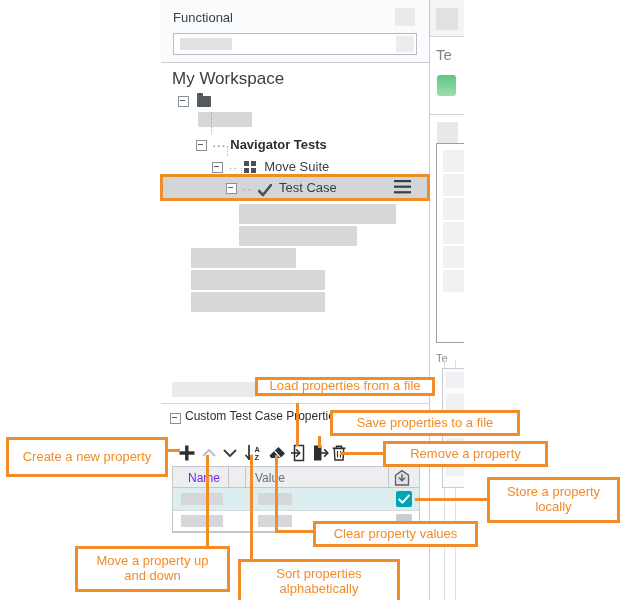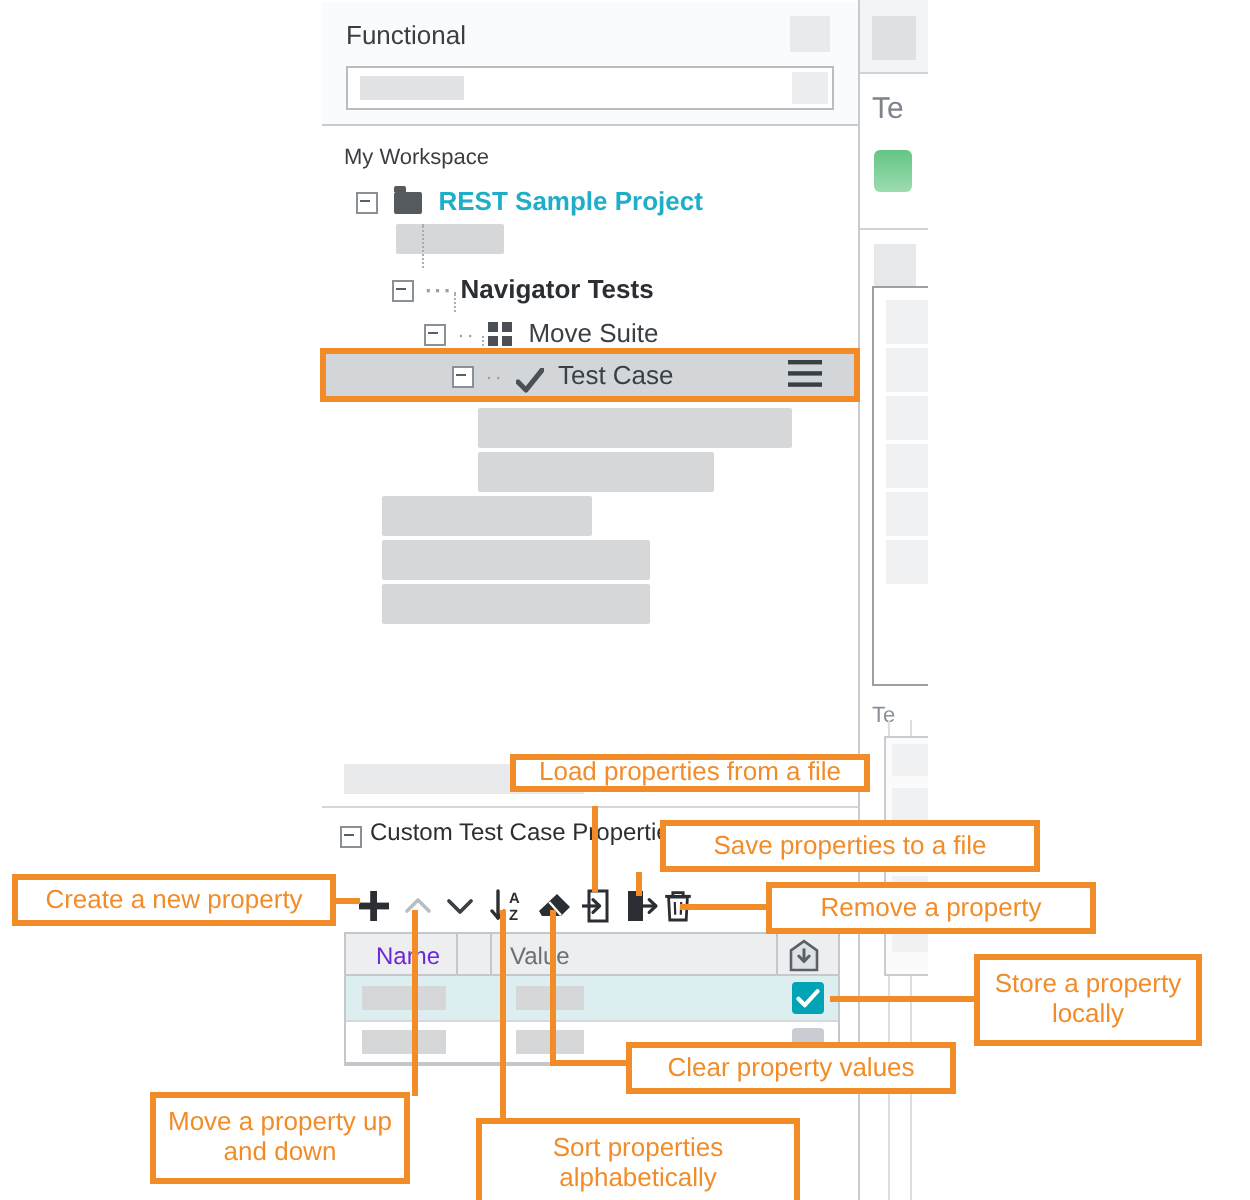--- a/index.html
+++ b/index.html
@@ -25,21 +25,21 @@
   #navigator-title{left:173px;top:10px;font-size:13px;color:#3a3f44;}
   #nav-header-btn{left:395px;top:8px;width:20px;height:18px;background:#e8eaec;}
   #nav-search{left:173px;top:33px;width:244px;height:22px;background:#ffffff;
     border:1px solid #b9bdc2;box-sizing:border-box;}
   #nav-search-text{left:180px;top:38px;width:52px;height:12px;background:#e0e2e4;}
   #nav-search-btn{left:396px;top:36px;width:18px;height:16px;background:#ebedee;}
 
   
   #tree-area{left:161px;top:63px;width:268px;height:311px;background:#ffffff;}
   .tree-row{height:22px;line-height:22px;white-space:nowrap;}
-  #tree-workspace{left:172px;top:68px;font-size:11px;color:#3a3f44;}
+  #tree-workspace{left:172px;top:68px;font-size:17px;color:#3a3f44;}
   #tree-project{left:178px;top:90px;font-size:13px;}
   .proj-label{color:#1eaec8;font-weight:bold;font-size:13px;}
   #tree-blank1{left:198px;top:112px;width:54px;height:15px;background:#d6d7d9;}
   #tree-functional{left:196px;top:134px;font-size:13px;color:#2b2f33;font-weight:bold;}
   #tree-suite{left:212px;top:156px;font-size:13px;color:#3a3f44;}
   #tree-case-row{left:161px;top:176px;width:268px;height:23px;background:#d3d6d9;}
   #tree-case{left:226px;top:177px;font-size:13px;color:#3a3f44;}
   #tree-case-menu{left:394px;top:180px;}
 
   .exp-box{display:inline-block;width:9px;height:9px;border:1px solid #8b9097;
@@ -112,27 +112,27 @@
   #rp-de-box{left:440px;top:522px;width:24px;height:24px;border:1px solid #c9ccd0;border-right:none;border-radius:3px 0 0 3px;box-sizing:border-box;}
   #rp-vline1{left:444px;top:360px;width:1px;height:240px;background:#dcdfe2;}
   #rp-vline2{left:455px;top:360px;width:1px;height:240px;background:#dcdfe2;}
 
   
   .callout{position:absolute;border:3px solid #f28c28;background:#ffffff;
     color:#f28c28;font-size:13px;text-align:center;box-sizing:border-box;
     display:flex;align-items:center;justify-content:center;line-height:1.15;padding:2px 6px;}
   .leader{position:absolute;background:#f28c28;}
 
-  #co-create{left:6px;top:437px;width:162px;height:26px;}
+  #co-create{left:6px;top:437px;width:162px;height:40px;}
   #co-load{left:255px;top:377px;width:180px;height:19px;}
   #co-save{left:330px;top:410px;width:190px;height:26px;}
   #co-remove{left:383px;top:441px;width:165px;height:26px;}
-  #co-store{left:487px;top:477px;width:114px;height:46px;}
+  #co-store{left:487px;top:477px;width:133px;height:46px;}
   #co-clear{left:313px;top:521px;width:165px;height:26px;}
-  #co-move{left:75px;top:546px;width:130px;height:46px;}
+  #co-move{left:75px;top:546px;width:155px;height:46px;}
   #co-sort{left:238px;top:559px;width:162px;height:46px;}
 
   
   #sel-frame{left:160px;top:174px;width:270px;height:27px;border:3px solid #f28c28;box-sizing:border-box;}
 </style>
 </head>
 <body>
 
 <div class="abs" id="left-gutter"></div>
 
@@ -147,21 +147,20 @@
 
 <div class="abs" id="tree-area"></div>
 
 <div class="abs tree-row" id="tree-workspace">
   <span>My Workspace</span>
 </div>
 
 <div class="abs tree-row" id="tree-project">
   <span class="exp-box"></span>
   <span class="folder-ico"></span>
-  <span class="proj-label">REST Sample Project</span>
 </div>
 
 <div class="abs redact" id="tree-blank1"></div>
 
 <div class="abs vline" style="left:211px;top:112px;height:22px;"></div>
 
 <div class="abs tree-row" id="tree-functional">
   <span class="exp-box"></span>
   <span class="dots">···</span>
   <span>Navigator Tests</span>

